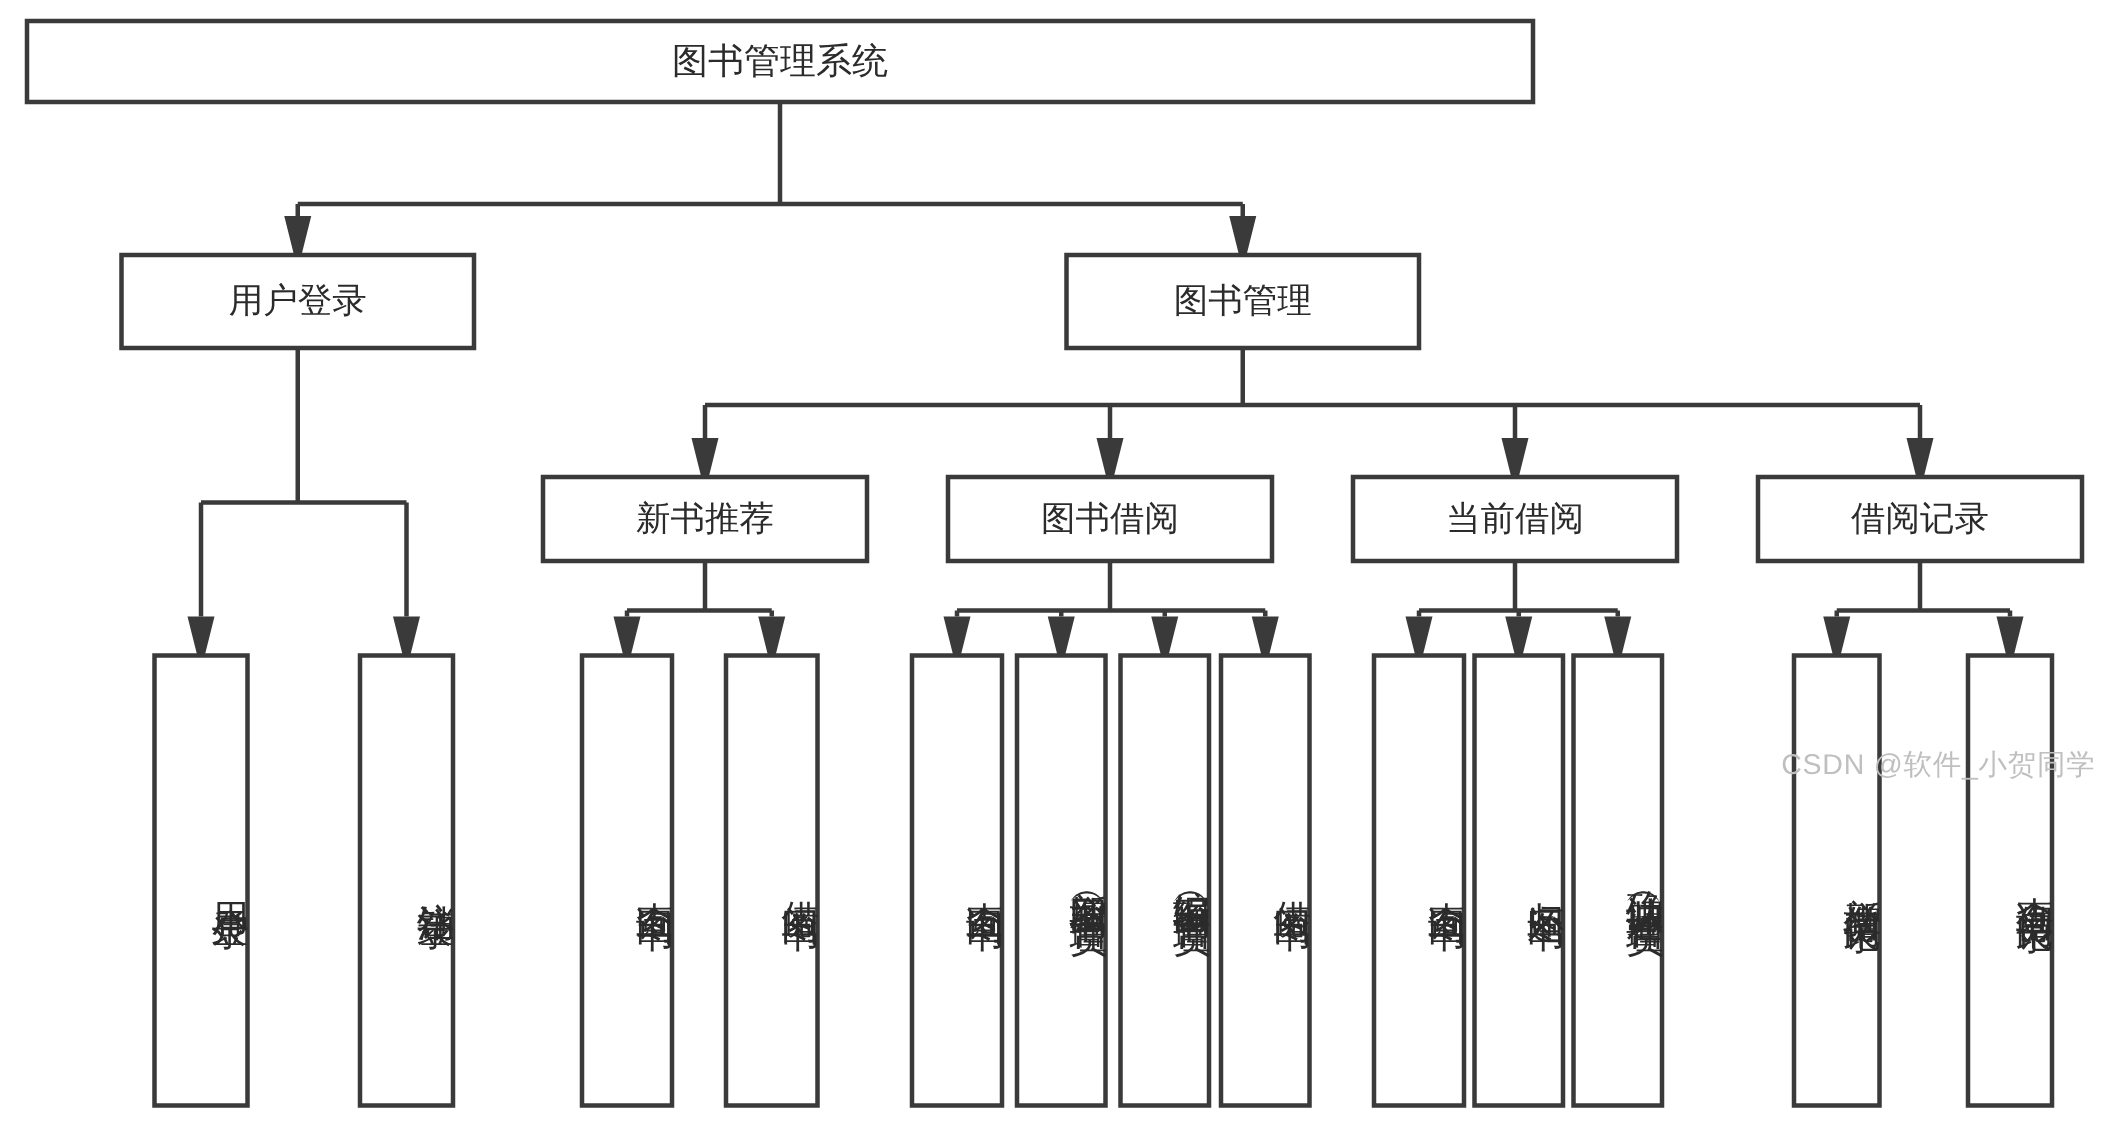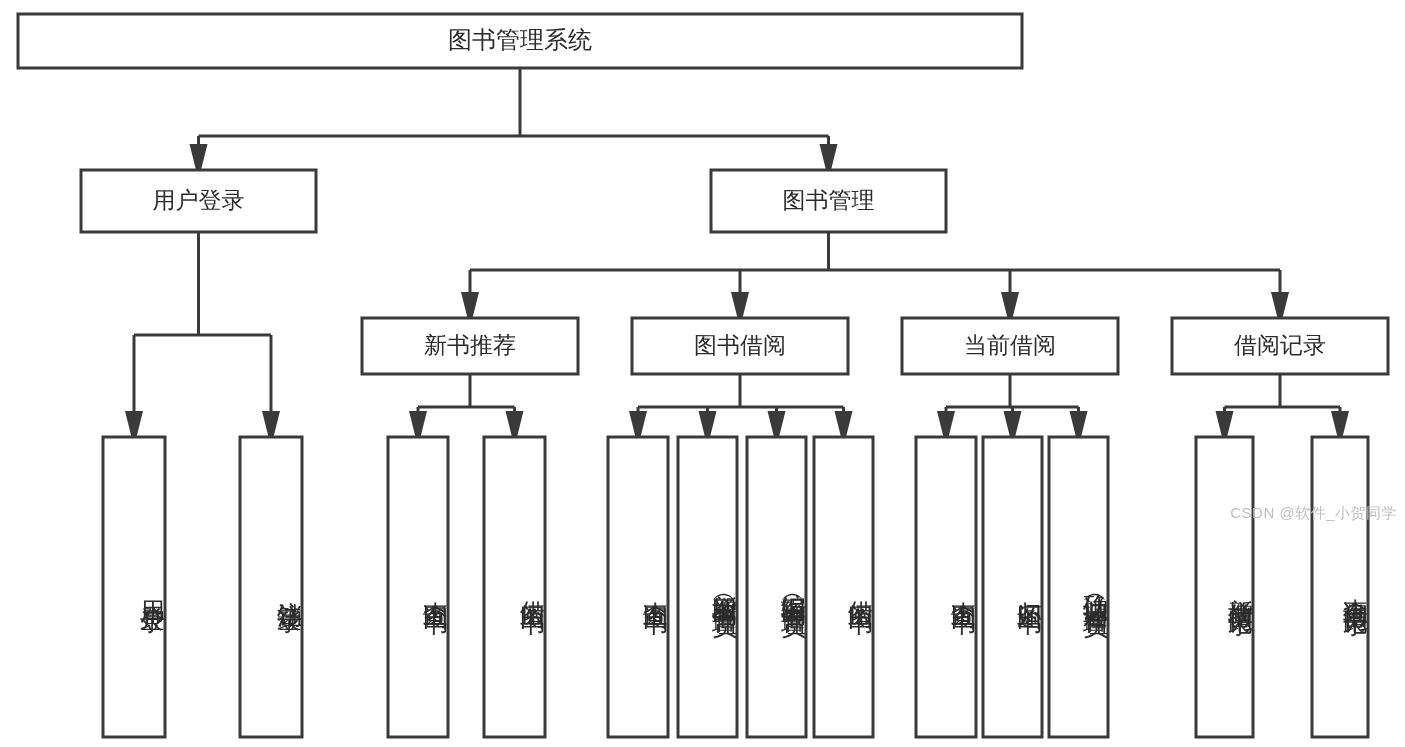--- a/index.html
+++ b/index.html
@@ -66,21 +66,21 @@
     letter-spacing: 3px;
     color: #2b2b2b;
     white-space: nowrap;
     pointer-events: none;
   }
   .watermark {
     position: absolute;
     right: 8px;
     bottom: 4px;
     font-family: "Liberation Sans", "DejaVu Sans", sans-serif;
-    font-size: 15px;
+    font-size: 19px;
     color: #bfbfbf;
     letter-spacing: 0.5px;
     white-space: nowrap;
   }
 </style>
 </head>
 <body>
 
 <div id="diagram-root">
 

